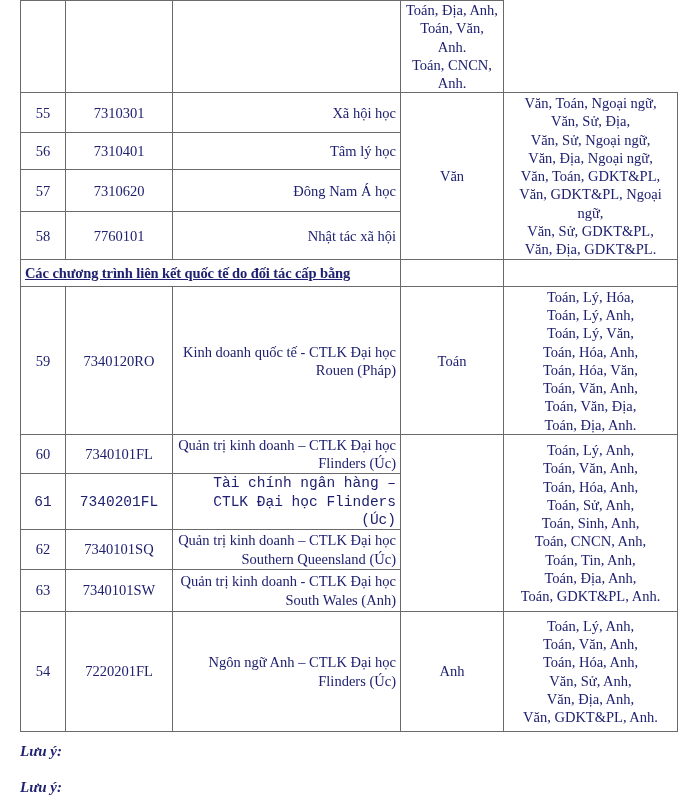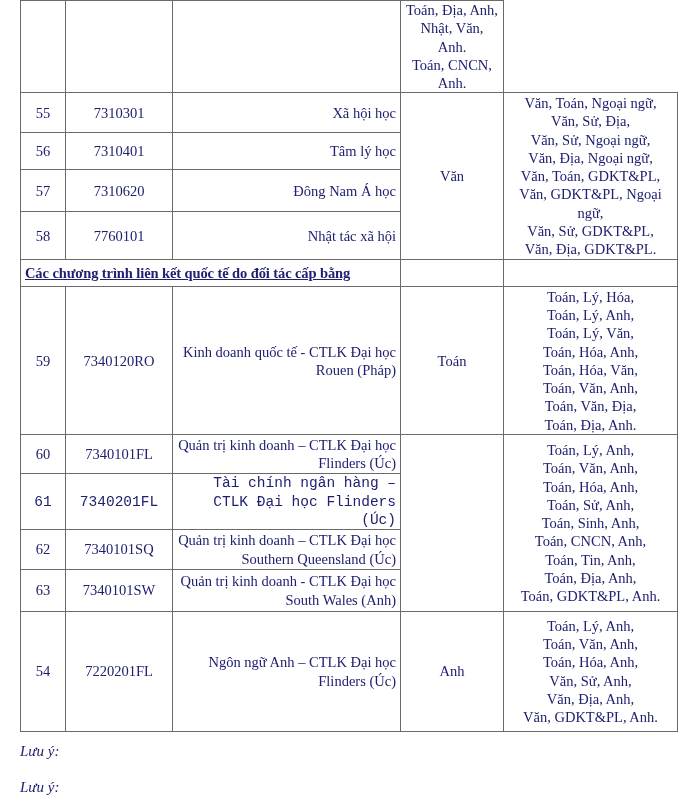--- a/index.html
+++ b/index.html
@@ -67,21 +67,21 @@
   td.blank { }
 
   .combo-line { display: block; }
 
   .notes {
     margin-left: 20px;
     margin-top: 11px;
     width: 657px;
   }
   .note-label {
-    font-weight: normal;
+    font-weight: bold;
     font-style: italic;
     font-size: 15px;
     color: #1f2170;
     margin: 0 0 19px 0;
   }
   .note-text {
     font-size: 15px;
     color: #1f2170;
     margin: 0;
     line-height: 1.35;
@@ -101,21 +101,21 @@
       <col class="c-group">
       <col class="c-combo">
     </colgroup>
     <tbody id="table-body">
         <tr style="height: 56px;">
           <td class="no"></td>
           <td class="code"></td>
           <td class="name"></td>
           <td class="combo">
             <span class="combo-line">Toán, Địa, Anh,</span>
-            <span class="combo-line">Nhật, Văn, Anh.</span>
+            <span class="combo-line">Toán, Văn, Anh.</span>
             <span class="combo-line">Toán, CNCN, Anh.</span>
           </td>
         </tr>
         <tr style="height: 40px; margin-left: 39px;">
           <td class="no">55</td>
           <td class="code">7310301</td>
           <td class="name">Xã hội học</td>
           <td class="group" rowspan="4">Văn</td>
           <td class="combo" rowspan="4">
             <span class="combo-line">Văn, Toán, Ngoại ngữ,</span>

